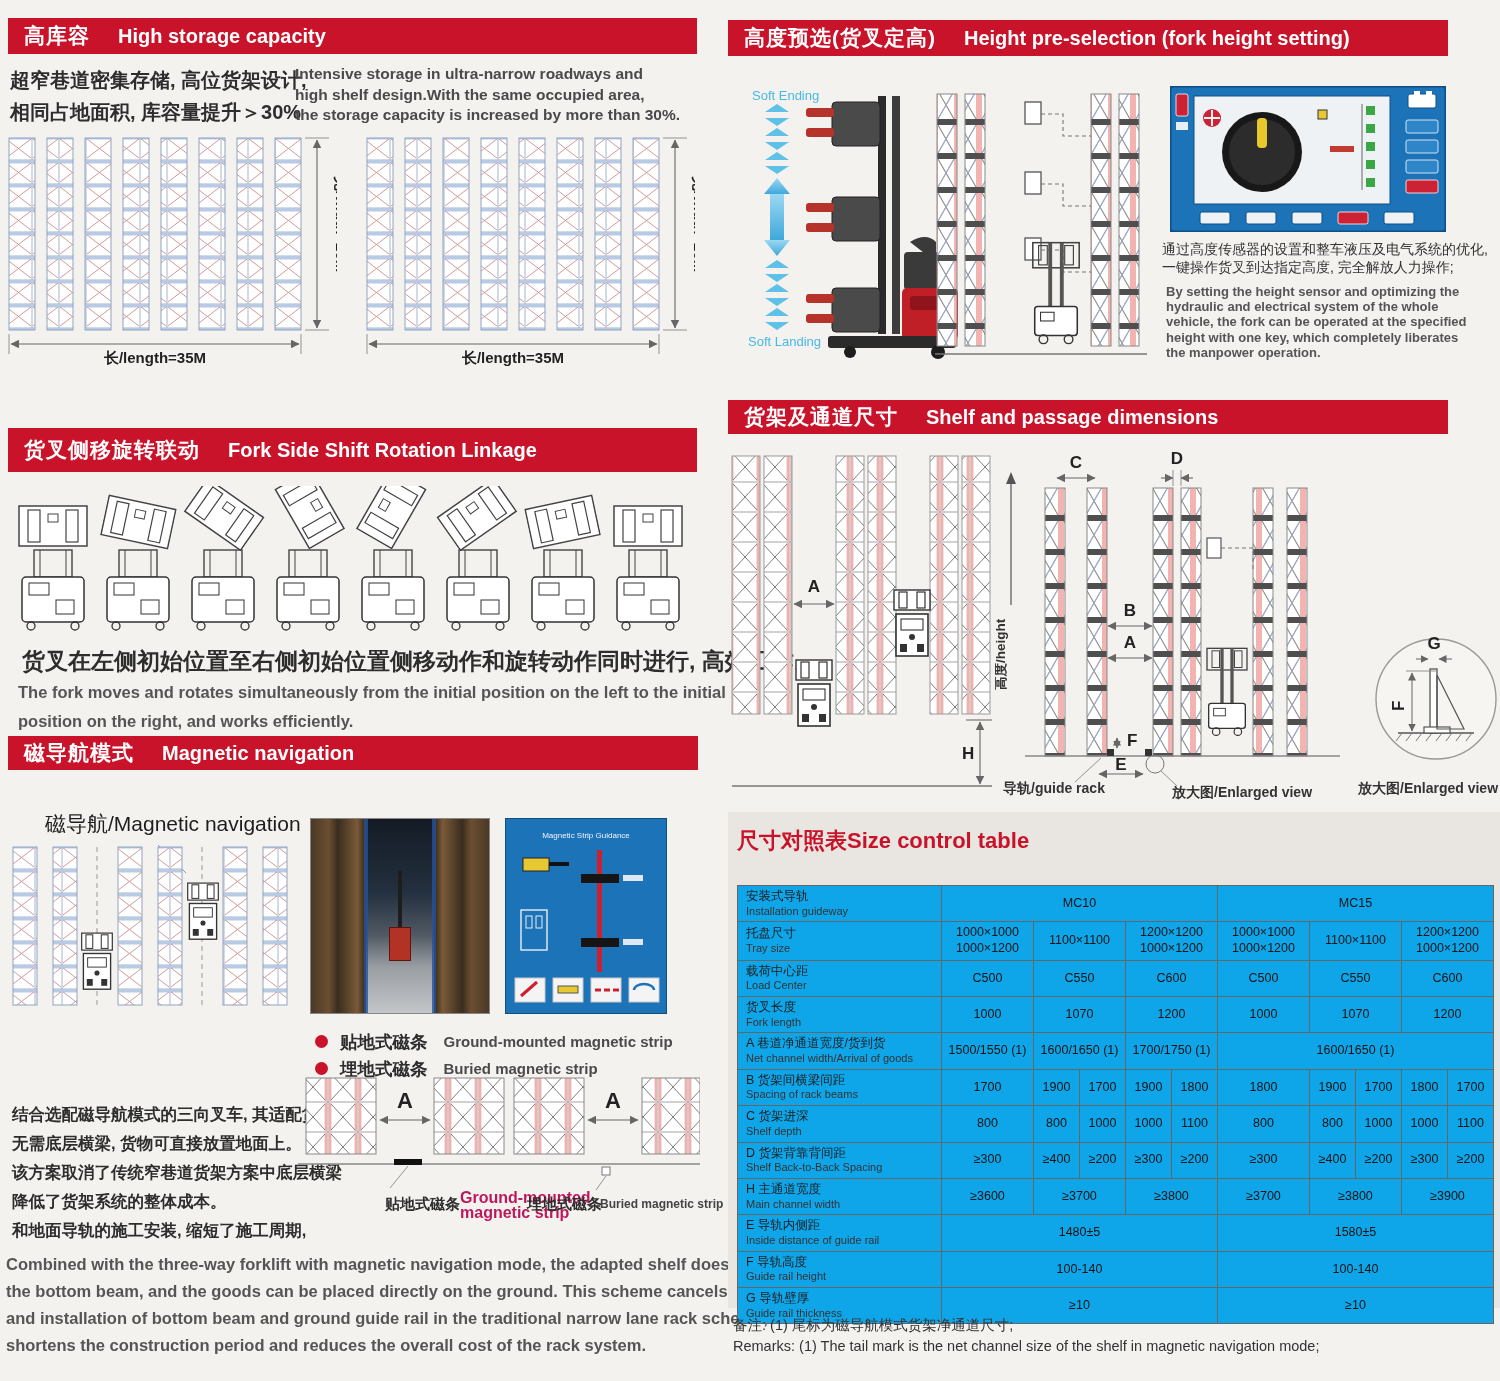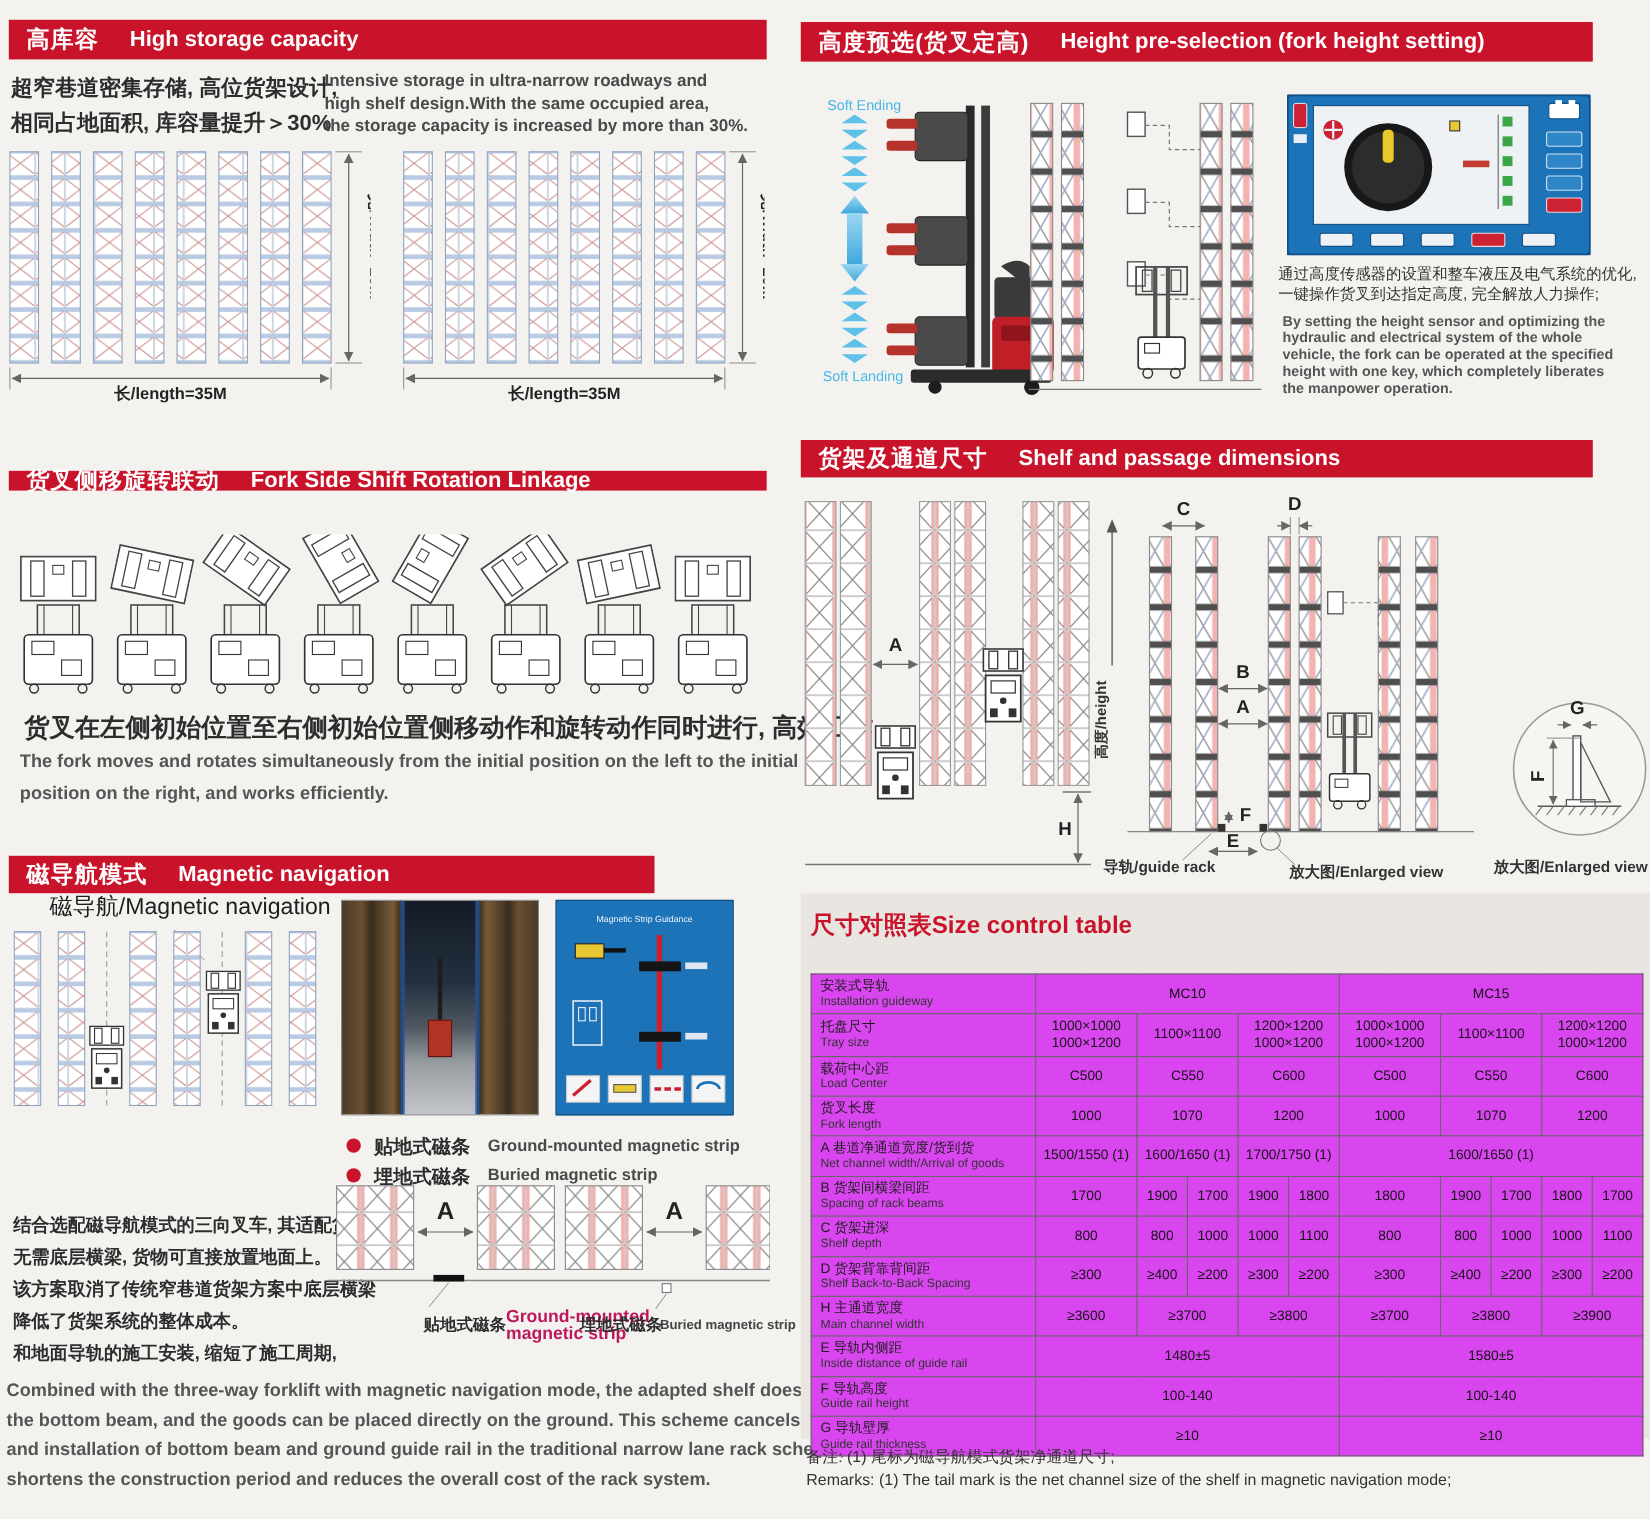--- a/index.html
+++ b/index.html
@@ -13,21 +13,21 @@
   .leadzh{font-size:20px;font-weight:bold;color:#2d2d2d;line-height:32px}
   .leaden{font-size:15.5px;font-weight:bold;color:#4a4a4a;line-height:20.5px}
   .bodzh{font-size:23px;font-weight:bold;color:#2d2d2d}
   .boden{font-size:16.5px;font-weight:bold;color:#555;line-height:29px}
   .smallzh{font-size:14px;font-weight:normal;color:#333;line-height:18px}
   .smallen{font-size:13px;font-weight:bold;color:#555;line-height:15.2px}
   .soft{color:var(--blue,#49b8e6);font-weight:normal;font-size:13px}
   .dimlabel{font-size:14px;font-weight:bold;color:#333}
   .gray-band{position:absolute;background:#e9e6e1}
   .tbl-title{font-size:22px;font-weight:bold;color:var(--red,#c9132a)}
-  .tbl{border-collapse:collapse;table-layout:fixed;width:756px;background:#d946ef}
+  .tbl{border-collapse:collapse;table-layout:fixed;width:756px;background:#0ea5e9}
   .tbl td{border:1px solid #666;text-align:center;font-size:12.5px;color:#141414;padding:3px 2px;white-space:pre-line;line-height:1.25}
   .tbl td.lbl{text-align:left;padding-left:8px}
   .lbl .lz{font-size:12.5px;color:#1d1d1d}
   .lbl .le{font-size:11px;color:#333}
   .remark{font-size:14.5px;color:#333;line-height:21px}
   .legrow{display:flex;align-items:center;height:27px}
   .dot{width:13px;height:13px;border-radius:50%;background:var(--red,#c9132a);margin-right:12px;flex:0 0 auto}
   .legzh{font-size:17.5px;font-weight:bold;color:#2d2d2d;margin-right:16px}
   .legen{font-size:15px;font-weight:bold;color:#4a4a4a}
   .photo{position:absolute;border:1px solid #888;
@@ -171,21 +171,21 @@
     <line class="svgdim" x1="312" y1="4" x2="312" y2="192"></line>
     <line class="thin" x1="300" y1="2" x2="324" y2="2"></line>
     <line class="thin" x1="300" y1="194" x2="324" y2="194"></line>
     <text transform="translate(331,40) rotate(90)" font-size="15" font-weight="bold" fill="#222">宽/width=20M</text>
     <line class="svgdim" x1="6" y1="208" x2="294" y2="208"></line>
     <line class="thin" x1="4" y1="198" x2="4" y2="218"></line>
     <line class="thin" x1="296" y1="198" x2="296" y2="218"></line>
     <text x="150" y="227" text-anchor="middle" font-size="15" font-weight="bold" fill="#222">长/length=35M</text>
   </svg>
 
-  <div class="banner" style="left:8px;top:428px;width:689px;height:18px">
+  <div class="banner" style="left:8px;top:428px;width:689px;height:44px">
     <span class="bzh">货叉侧移旋转联动</span>
     <span class="ben">Fork Side Shift Rotation Linkage</span>
   </div>
 
   <svg class="abs" style="left:8px;top:486px" width="688" height="152" viewBox="0 0 688 152">
     <g transform="translate(45,42) rotate(0)">
         <use href="#seqCar" x="-35" y="-28" width="70" height="50"></use>
       </g>
     <use href="#seqBase" x="10" y="62" width="70" height="84"></use>
     <g transform="translate(130,38) rotate(12)">
@@ -217,21 +217,21 @@
       </g>
     <use href="#seqBase" x="605" y="62" width="70" height="84"></use>
   </svg>
 
   <div class="abs bodzh" style="left:22px;top:646px">货叉在左侧初始位置至右侧初始位置侧移动作和旋转动作同时进行, 高效工作。</div>
   <div class="abs boden" style="left:18px;top:678px">
     <div>The fork moves and rotates simultaneously from the initial position on the left to the initial</div>
     <div>position on the right, and works efficiently.</div>
   </div>
 
-  <div class="banner" style="left:8px;top:778px;width:587px;height:34px">
+  <div class="banner" style="left:8px;top:736px;width:690px;height:34px">
     <span class="bzh">磁导航模式</span>
     <span class="ben">Magnetic navigation</span>
   </div>
 
   <div class="abs" style="left:45px;top:810px;font-size:21px;font-weight:500;color:#1d1d1d">磁导航/Magnetic navigation</div>
 
   <svg class="abs" style="left:8px;top:845px" width="290" height="168" viewBox="0 0 290 168">
     <line class="thin" x1="150" y1="0" x2="178" y2="28"></line>
     <rect x="5" y="2" width="24" height="158" fill="url(#store)" stroke="#8fa3c0"></rect>
     <rect x="45" y="2" width="24" height="158" fill="url(#store)" stroke="#8fa3c0"></rect>

